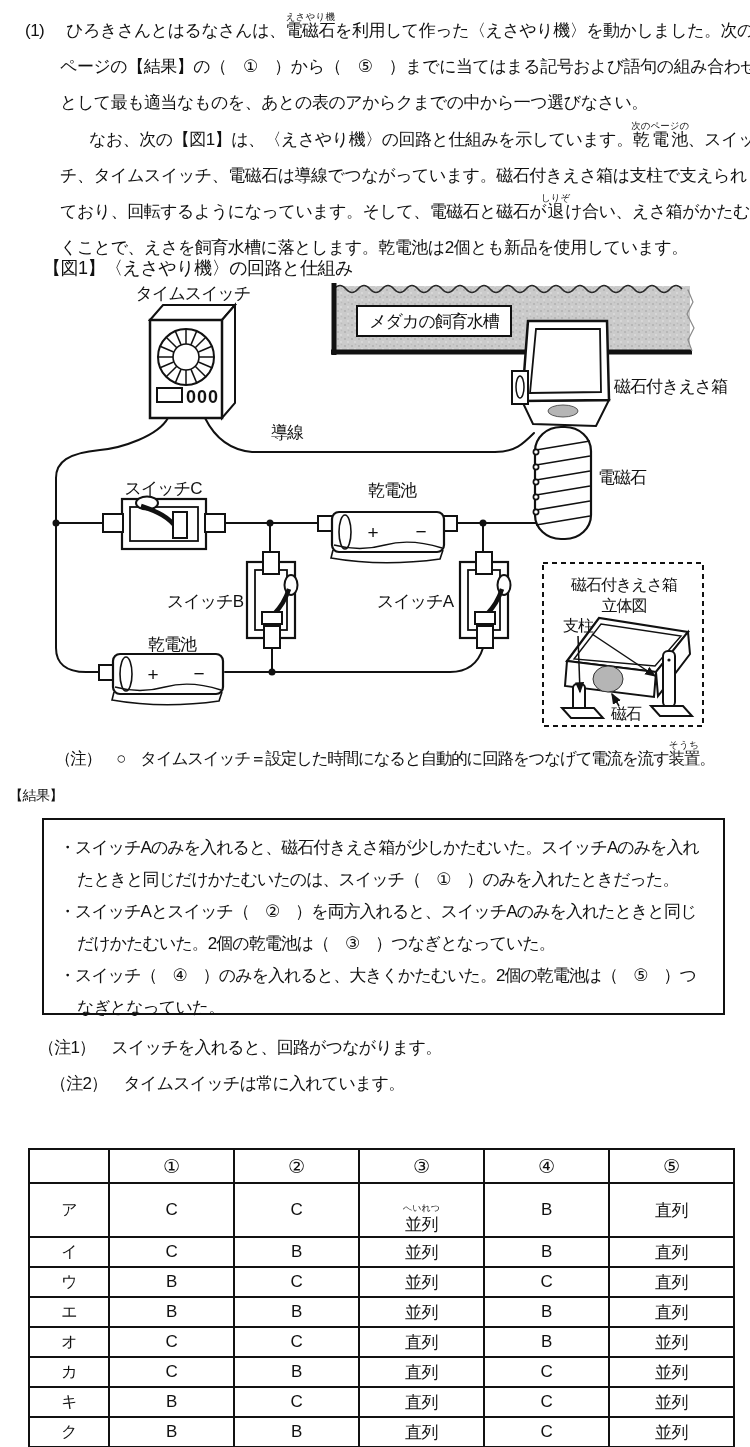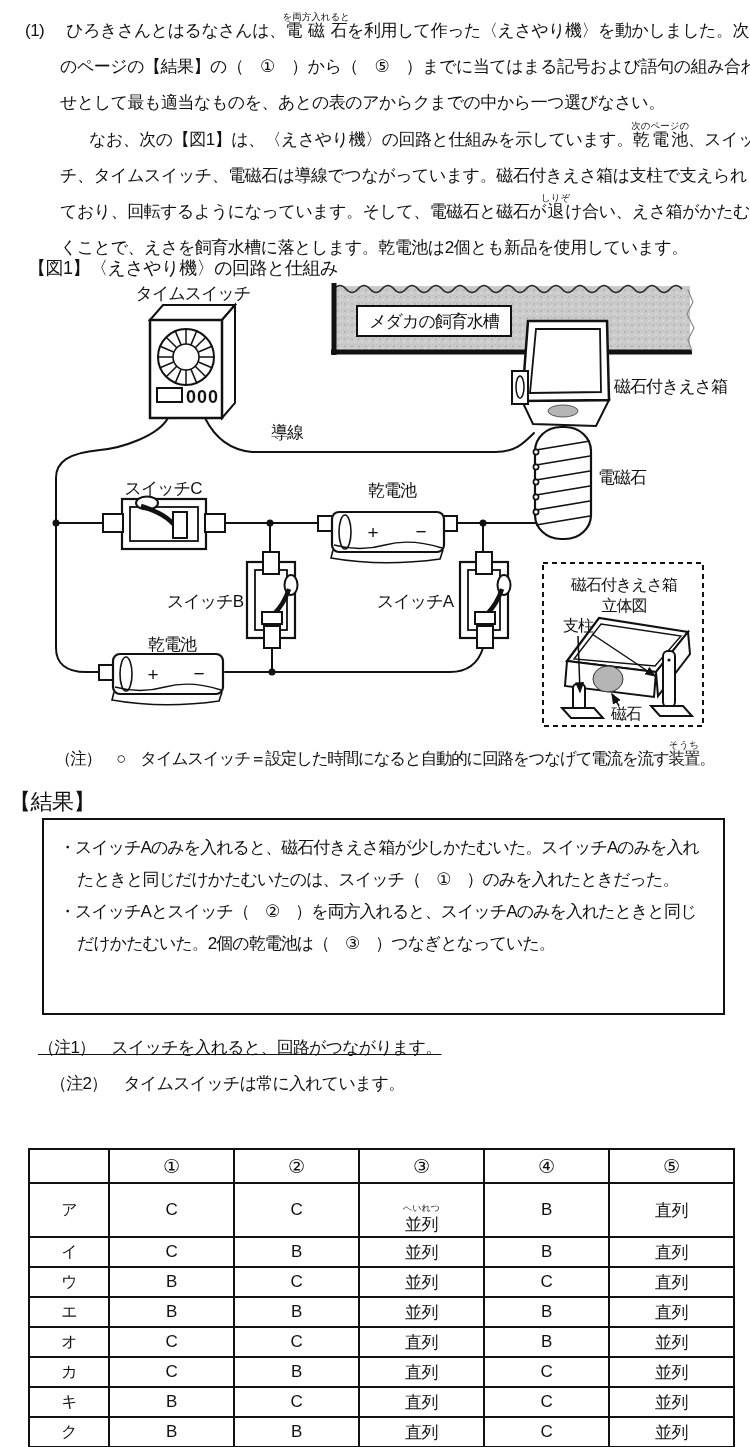--- a/index.html
+++ b/index.html
@@ -10,58 +10,58 @@
   }
   .abs{position:absolute;}
   .jp{font-size:17px;letter-spacing:-0.5px;line-height:36px;}
   ruby rt{font-size:9.5px;letter-spacing:0;}
   
   #question{left:25px;top:12px;width:700px;}
   .hang{padding-left:35px;text-indent:-35px;}
   .qnum{margin-right:22px;}
   .indent1{text-indent:29px;}
   
-  #fig-title{left:28px;top:256px;font-size:18px;letter-spacing:-0.5px;}
+  #fig-title{left:43px;top:256px;font-size:18px;letter-spacing:-0.5px;}
   
   #figsvg{position:absolute;left:0;top:0;pointer-events:none;}
   #figsvg text{fill:#111;font-family:"Liberation Sans","DejaVu Sans",sans-serif;}
   .flabel{font-size:17px;letter-spacing:-1px;}
   .flabel-s{font-size:16px;letter-spacing:-1px;}
   .digits{font-size:18px;font-weight:bold;letter-spacing:1px;}
   .sign{font-size:19px;}
   
   #fig-note{left:55px;top:740px;font-size:16.5px;letter-spacing:-1.2px;line-height:26px;width:690px;}
   
-  #results-heading{left:9px;top:787px;font-size:22px;letter-spacing:-0.5px;}
+  #results-heading{left:9px;top:787px;font-size:14px;letter-spacing:-0.5px;}
   #results-box{left:42px;top:818px;width:649px;height:169px;border:2px solid #111;padding:12px 15px;}
   #results-box p{margin:0;padding-left:18px;text-indent:-18px;font-size:17px;letter-spacing:-1px;line-height:32px;}
   
   .footnote{left:38px;font-size:17px;letter-spacing:-0.8px;}
-  #footnote-1{top:1036px;text-decoration:underline;}
+  #footnote-1{top:1036px;}
   #footnote-2{top:1072px;margin-left:12px;}
   
   #answer-table{left:28px;top:1148px;border-collapse:collapse;table-layout:fixed;}
   #answer-table th,#answer-table td{
     border:2px solid #111;text-align:center;vertical-align:middle;
     font-weight:normal;padding:0;
   }
   #answer-table col.c0{width:80px;}
   #answer-table col.cv{width:125px;}
   #answer-table thead th{height:32px;font-size:19px;}
   #answer-table tbody tr{height:30px;}
   #answer-table tbody tr.tall{height:40px;}
   #answer-table tbody th{font-size:16px;letter-spacing:-1px;}
   #answer-table td{font-size:17px;letter-spacing:-0.5px;}
   .cell-rt{display:block;font-size:9px;line-height:9px;letter-spacing:0;margin-top:20px;}
 </style>
 </head>
 <body>
 
 <div class="abs jp hang" id="question">
-  <span class="qnum">(1)</span><span>ひろきさんとはるなさんは、<ruby><span>電磁石</span><rt>を両方入れると</rt></ruby>を利用して作った〈えさやり機〉を動かしました。次のページの【結果】の（　①　）から（　⑤　）までに当てはまる記号および語句の組み合わせとして最も適当なものを、あとの表のアからクまでの中から一つ選びなさい。</span>
+  <span class="qnum">(1)</span><span>ひろきさんとはるなさんは、<ruby><span>電磁石</span><rt>えさやり機</rt></ruby>を利用して作った〈えさやり機〉を動かしました。次のページの【結果】の（　①　）から（　⑤　）までに当てはまる記号および語句の組み合わせとして最も適当なものを、あとの表のアからクまでの中から一つ選びなさい。</span>
   <div class="indent1" style="text-indent:29px;padding-left:0;">なお、次の【図1】は、〈えさやり機〉の回路と仕組みを示しています。<ruby><span>乾電池</span><rt>次のページの</rt></ruby>、スイッチ、タイムスイッチ、電磁石は導線でつながっています。磁石付きえさ箱は支柱で支えられており、回転するようになっています。そして、電磁石と磁石が<ruby><span>退</span><rt>しりぞ</rt></ruby>け合い、えさ箱がかたむくことで、えさを飼育水槽に落とします。乾電池は2個とも新品を使用しています。</div>
 </div>
 
 <div class="abs" id="fig-title">【図1】〈えさやり機〉の回路と仕組み</div>
 
 <svg id="figsvg" width="750" height="750" viewBox="0 0 750 750">
   <defs>
     <pattern id="speck" width="7" height="7" patternUnits="userSpaceOnUse">
       <rect width="7" height="7" fill="#cbcbcb"></rect>
       <circle cx="2" cy="3" r="1.1" fill="#b2b2b2"></circle>
@@ -242,20 +242,21 @@
     <line x1="619" y1="706" x2="612" y2="694" stroke="#111" stroke-width="1.5" marker-end="url(#arr)"></line>
   </g>
 </svg>
 
 <div class="abs" id="fig-note">（注）　○　タイムスイッチ＝設定した時間になると自動的に回路をつなげて電流を流す<ruby><span>装置</span><rt>そうち</rt></ruby>。</div>
 
 <div class="abs" id="results-heading">【結果】</div>
 <div class="abs" id="results-box">
   <p>・スイッチAのみを入れると、磁石付きえさ箱が少しかたむいた。スイッチAのみを入れたときと同じだけかたむいたのは、スイッチ（　①　）のみを入れたときだった。</p>
   <p>・スイッチAとスイッチ（　②　）を両方入れると、スイッチAのみを入れたときと同じだけかたむいた。2個の乾電池は（　③　）つなぎとなっていた。</p>
+  <p>・スイッチ（　④　）のみを入れると、大きくかたむいた。2個の乾電池は（　⑤　）つなぎとなっていた。</p>
 </div>
 
 <div class="abs footnote" id="footnote-1">（注1）　スイッチを入れると、回路がつながります。</div>
 <div class="abs footnote" id="footnote-2">（注2）　タイムスイッチは常に入れています。</div>
 
 <table class="abs" id="answer-table">
   <colgroup>
       <col class="c0">
       <col class="cv">
       <col class="cv">

